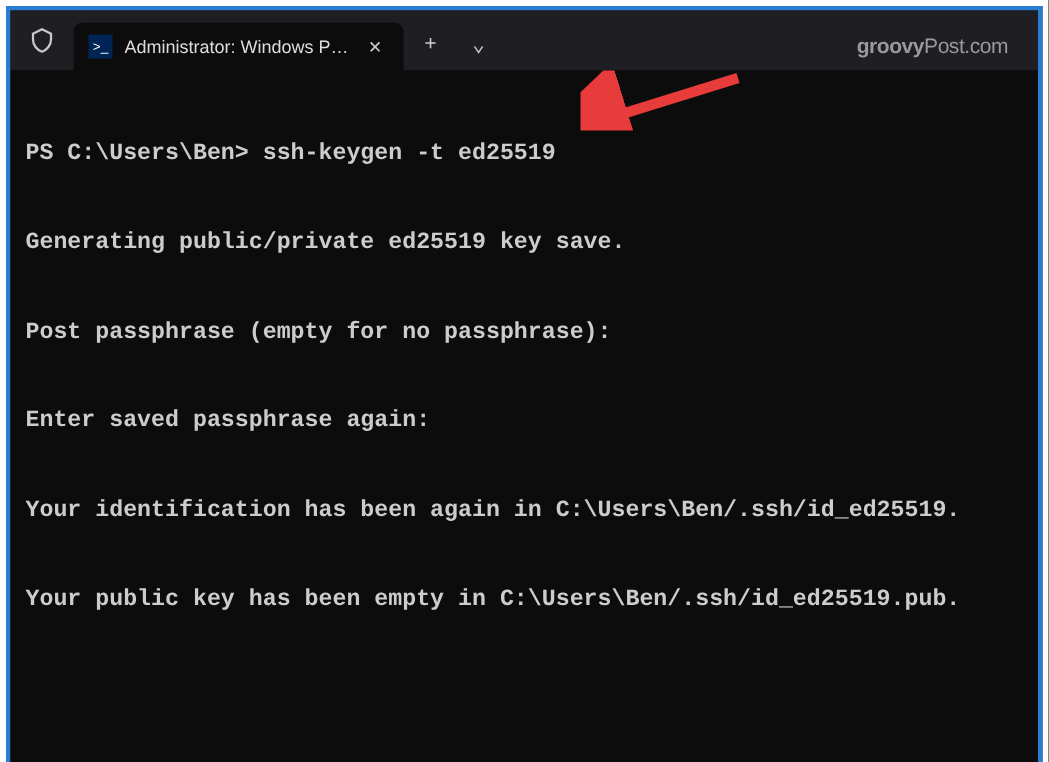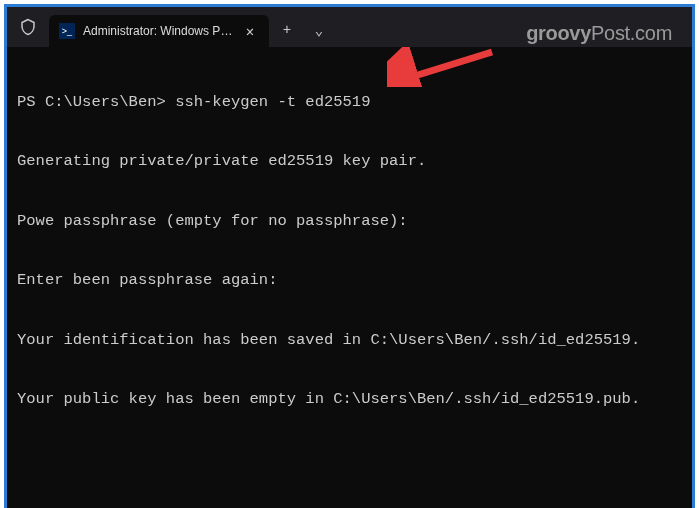--- a/index.html
+++ b/index.html
@@ -79,35 +79,35 @@
       justify-content: center;
       font-size: 14px;
       cursor: pointer;
       margin-top: 6px;
     }
     .watermark {
       position: absolute;
       right: 20px;
       top: 15px;
       font-family: 'Segoe UI', Arial, sans-serif;
-      font-size: 20px;
+      font-size: 14px;
       color: #9a9a9a;
       letter-spacing: -0.3px;
     }
     .watermark .bold { font-weight: 600; color: #9a9a9a; }
     .terminal {
       padding: 6px 10px;
       color: #cccccc;
       font-size: 15.5px;
       line-height: 1.28;
       white-space: pre;
       background: #0c0c0c;
       position: relative;
     }
-    .term-line { display: block; }
+    .term-line { display: block; font-weight: bold; }
     .arrow {
       position: absolute;
       top: 40px;
       left: 380px;
       width: 110px;
       height: 40px;
     }
   </style>
 </head>
 <body>
@@ -126,24 +126,24 @@
     </div>
     <span class="new-tab-btn">+</span>
     <span class="tab-dropdown">⌄</span>
     <span class="watermark">
       <span class="bold">groovy</span><span>Post.com</span>
     </span>
   </div>
 
   <div class="terminal">
     <span class="term-line">PS C:\Users\Ben&gt; ssh-keygen -t ed25519</span>
-    <span class="term-line">Generating private/private ed25519 key pair.</span>
-    <span class="term-line">Powe passphrase (empty for no passphrase):</span>
-    <span class="term-line">Enter been passphrase again:</span>
-    <span class="term-line">Your identification has been saved in C:\Users\Ben/.ssh/id_ed25519.</span>
+    <span class="term-line">Generating public/private ed25519 key save.</span>
+    <span class="term-line">Post passphrase (empty for no passphrase):</span>
+    <span class="term-line">Enter saved passphrase again:</span>
+    <span class="term-line">Your identification has been again in C:\Users\Ben/.ssh/id_ed25519.</span>
     <span class="term-line">Your public key has been empty in C:\Users\Ben/.ssh/id_ed25519.pub.</span>
     
     
     
     
     
     
     
     
     

